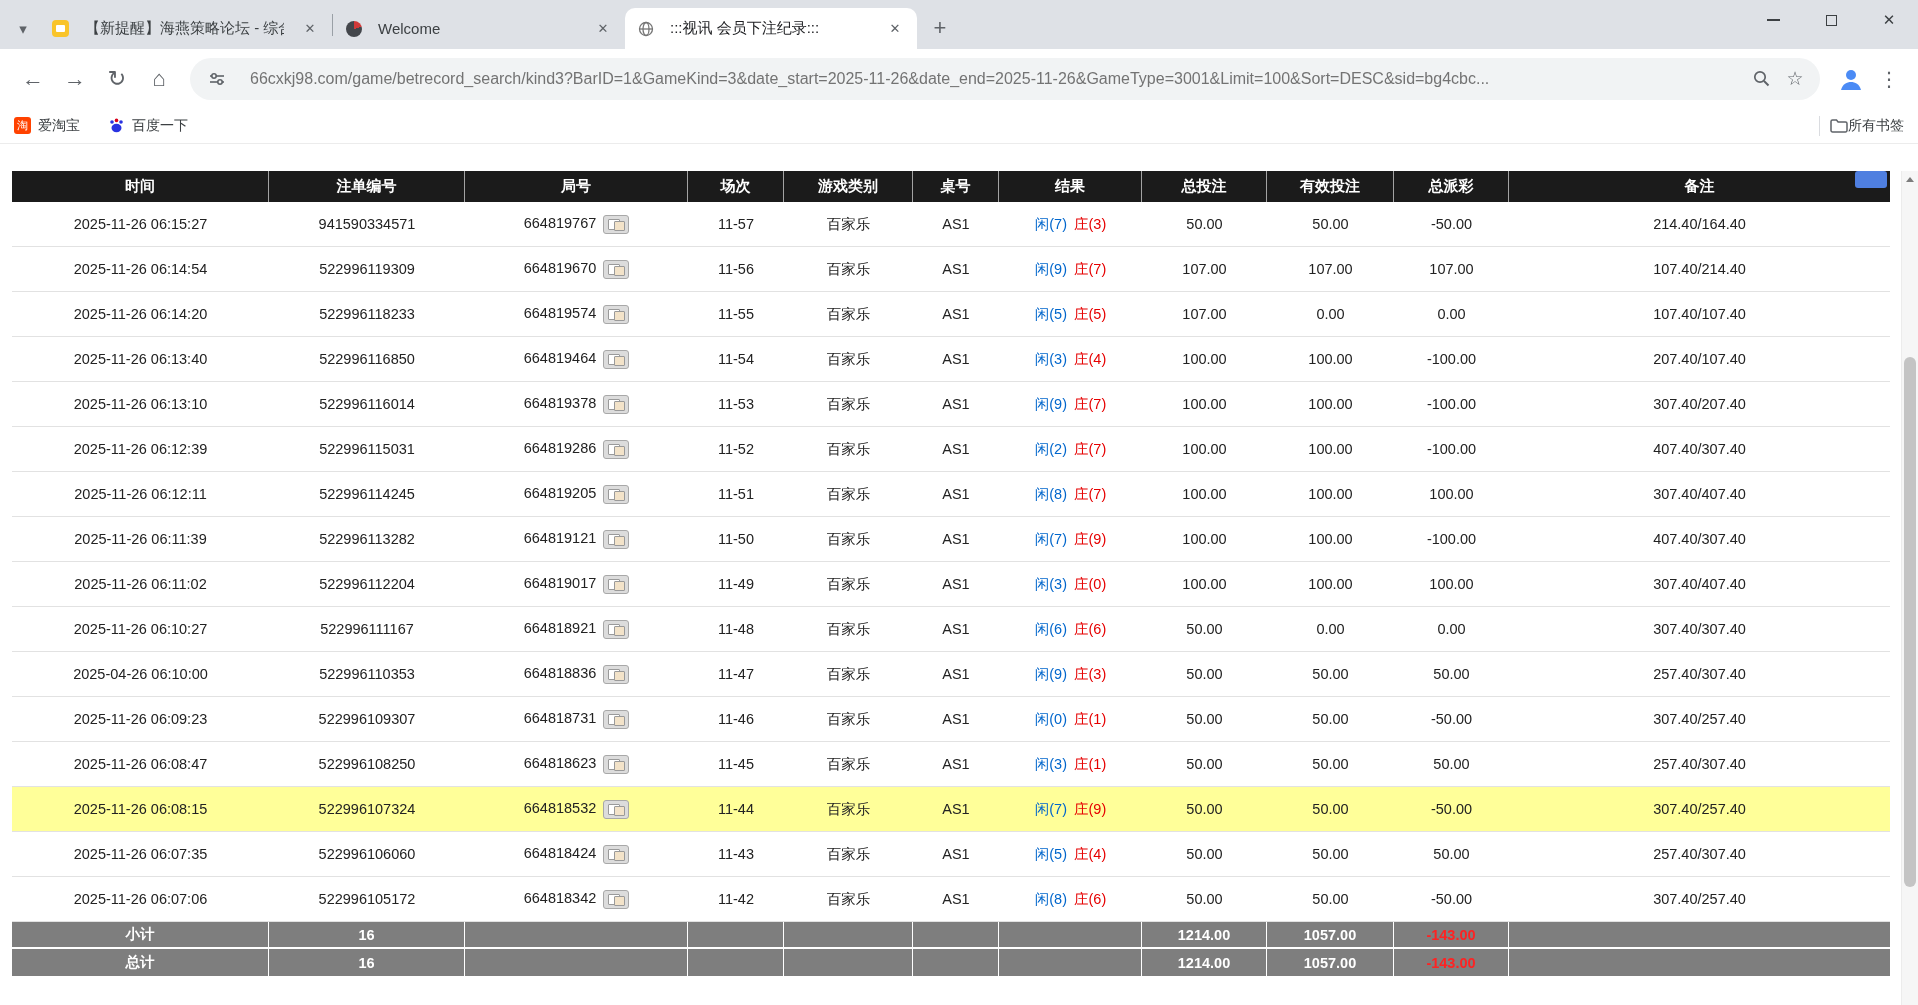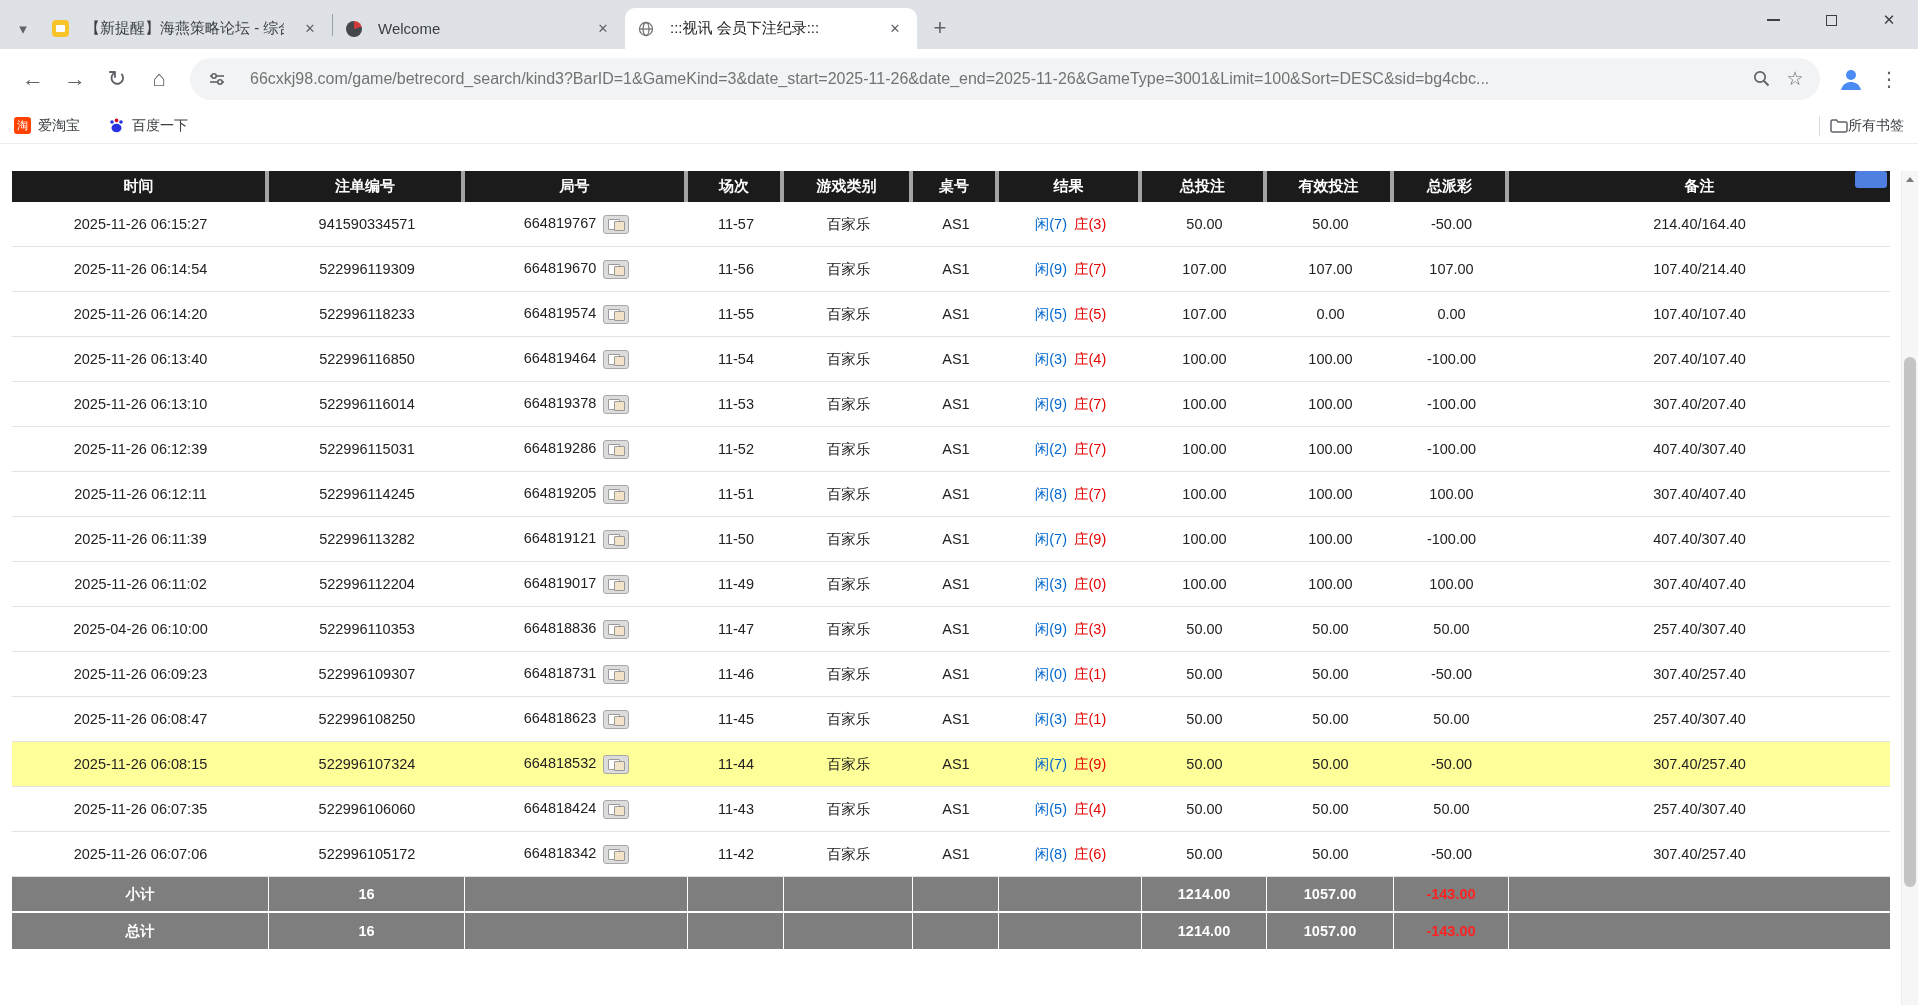--- a/index.html
+++ b/index.html
@@ -40,29 +40,29 @@
   .bm{display:flex;align-items:center;gap:7px;margin-right:28px}
   .bm-taobao{width:17px;height:17px;background:#ff4200;border-radius:3px;color:#fff;font-size:11px;line-height:17px;text-align:center;flex:none}
   .bm-right{margin-left:auto;display:flex;align-items:center;gap:0}
   .bm-divider{width:1px;height:20px;background:#dadce0;margin-right:10px}
 
   
   .content{position:relative;height:861px;background:#fff}
   .partial-btn{position:absolute;top:0;right:31px;width:32px;height:17px;background:#4f7fe0;border-radius:3px}
 
   table.records{border-collapse:separate;border-spacing:0;table-layout:fixed;width:1878px;margin:27px 0 0 12px}
-  .records th{background:#1b1b1b;color:#fff;font-size:15px;font-weight:bold;height:31px;text-align:center;border-right:4px solid #a3a3a3;overflow:hidden;white-space:nowrap}
+  .records th{background:#1b1b1b;color:#fff;font-size:15px;font-weight:bold;height:31px;text-align:center;border-right:1px solid #a3a3a3;overflow:hidden;white-space:nowrap}
   .records th:last-child{border-right:none}
   .records tbody td{height:45px;text-align:center;font-size:14.5px;color:#222;border-bottom:1px solid #e2e2e2;overflow:hidden;white-space:nowrap;background:#fff}
   .records tbody tr.hl td{background:#ffff99}
   .blue{color:#0066cc}
   .red{color:#e60000}
   .res-p{color:#0066cc}
   .res-b{color:#e60000;margin-left:7px}
-  .records tfoot td{background:#7e7e7e;color:#fff;font-weight:bold;font-size:14.5px;height:36px;text-align:center;border-right:1px solid #fff;border-bottom:2px solid #fff;overflow:hidden;white-space:nowrap}
+  .records tfoot td{background:#7e7e7e;color:#fff;font-weight:bold;font-size:14.5px;height:27px;text-align:center;border-right:1px solid #fff;border-bottom:2px solid #fff;overflow:hidden;white-space:nowrap}
   .records tfoot td:last-child{border-right:none}
   .records tfoot tr:last-child td{border-bottom:none}
   .records tfoot td.fred{color:#ff2222}
 
   .replay-icon{display:inline-block;width:26px;height:19px;background:#dcdcdc;border:1px solid #a8a8a8;border-radius:3px;position:relative;vertical-align:middle;margin-left:7px;cursor:pointer}
   .replay-icon::before{content:"";position:absolute;left:4px;top:3px;width:10px;height:9px;background:#fff;border:1px solid #9a9a9a;border-radius:1px}
   .replay-icon::after{content:"";position:absolute;right:3px;bottom:2px;width:9px;height:8px;background:#f3e3c9;border:1px solid #9a9a9a;border-radius:1px}
 
   
   .scrollbar{position:absolute;top:0;right:0;width:17px;height:861px;background:#f6f6f6;border-left:1px solid #ececec}
@@ -321,20 +321,33 @@
           <td>11-49</td>
           <td>百家乐</td>
           <td>AS1</td>
           <td><span class="res-p">闲(3)</span><span class="res-b">庄(0)</span></td>
           <td class="blue">100.00</td>
           <td>100.00</td>
           <td>100.00</td>
           <td>307.40/407.40</td>
         </tr>
         <tr>
+          <td>2025-11-26 06:10:27</td>
+          <td>522996111167</td>
+          <td><span>664818921</span><span class="replay-icon"></span></td>
+          <td>11-48</td>
+          <td>百家乐</td>
+          <td>AS1</td>
+          <td><span class="res-p">闲(6)</span><span class="res-b">庄(6)</span></td>
+          <td class="blue">50.00</td>
+          <td>0.00</td>
+          <td>0.00</td>
+          <td>307.40/307.40</td>
+        </tr>
+        <tr>
           <td>2025-04-26 06:10:00</td>
           <td>522996110353</td>
           <td><span>664818836</span><span class="replay-icon"></span></td>
           <td>11-47</td>
           <td>百家乐</td>
           <td>AS1</td>
           <td><span class="res-p">闲(9)</span><span class="res-b">庄(3)</span></td>
           <td class="blue">50.00</td>
           <td>50.00</td>
           <td>50.00</td>

